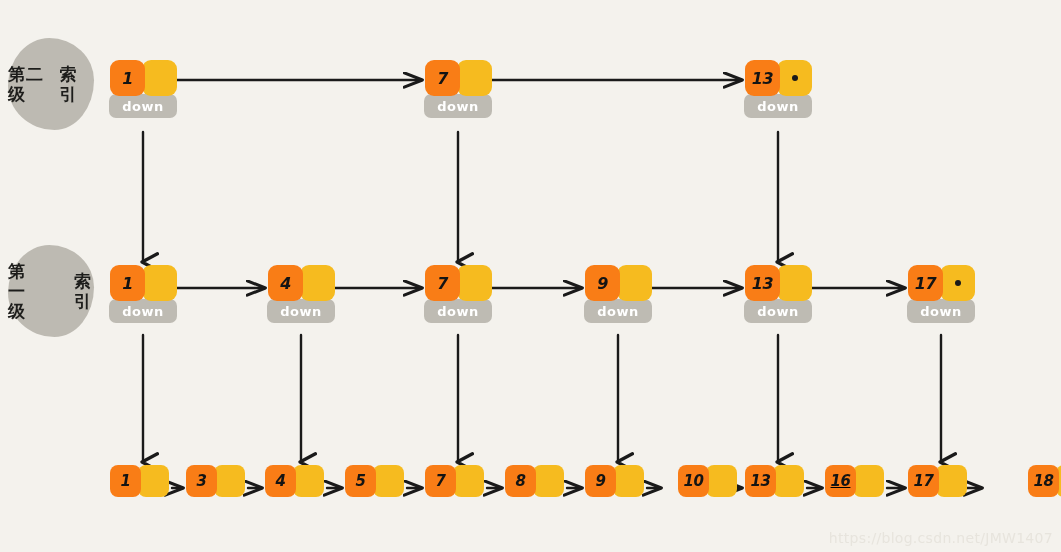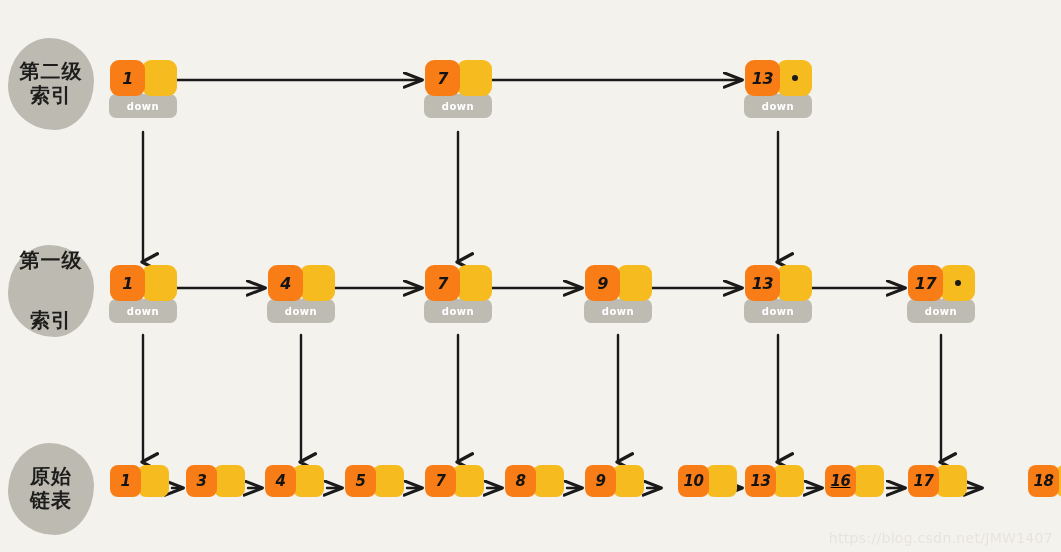--- a/index.html
+++ b/index.html
@@ -19,32 +19,31 @@
     inset: 0;
     width: 1061px;
     height: 552px;
   }
   
   .row-label {
     position: absolute;
     width: 86px;
     height: 92px;
     display: flex;
-    flex-direction: column;
     align-items: center;
     justify-content: center;
     background: #bdbab2;
     border-radius: 48% 52% 46% 54% / 52% 46% 54% 48%;
     color: #1d1d1b;
     font-family: "DejaVu Sans", sans-serif;
     font-weight: 700;
-    font-size: 20px;
+    font-size: 17px;
     line-height: 1.18;
     letter-spacing: 1px;
-    text-align: center;
+    text-align: left;
     user-select: none;
   }
   .row-label span { display: block; }
 
   
   .node {
     position: absolute;
     display: flex;
     align-items: flex-start;
   }
@@ -88,21 +87,21 @@
   
   .down {
     position: absolute;
     width: 68px;
     height: 24px;
     background: #bebbb3;
     border-radius: 7px;
     color: #ffffff;
     font-family: "DejaVu Sans", sans-serif;
     font-weight: 700;
-    font-size: 10px;
+    font-size: 13px;
     letter-spacing: 0.5px;
     display: flex;
     align-items: center;
     justify-content: center;
     user-select: none;
   }
 
   
   #arrows {
     position: absolute;
@@ -181,24 +180,20 @@
   <div class="row-label" style="left:8px; top:38px;">
     <span>第二级</span>
     <span>索引</span>
   </div>
 
   <div class="row-label" style="left:8px; top:245px;gap:36px;">
     <span>第一级</span>
     <span>索引</span>
   </div>
 
-  <div class="row-label" style="left:8px; top:443px;">
-    <span>原始</span>
-    <span>链表</span>
-  </div>
 
   <div id="nodes-layer">
       <div class="node" style="left: 110px; top: 60px;">
         <div class="cell val">1</div>
         <div class="cell ptr"></div>
       </div>
       <div class="down" style="left: 109px; top: 94px;">down</div>
       <div class="node" style="left: 425px; top: 60px;">
         <div class="cell val">7</div>
         <div class="cell ptr"></div>

